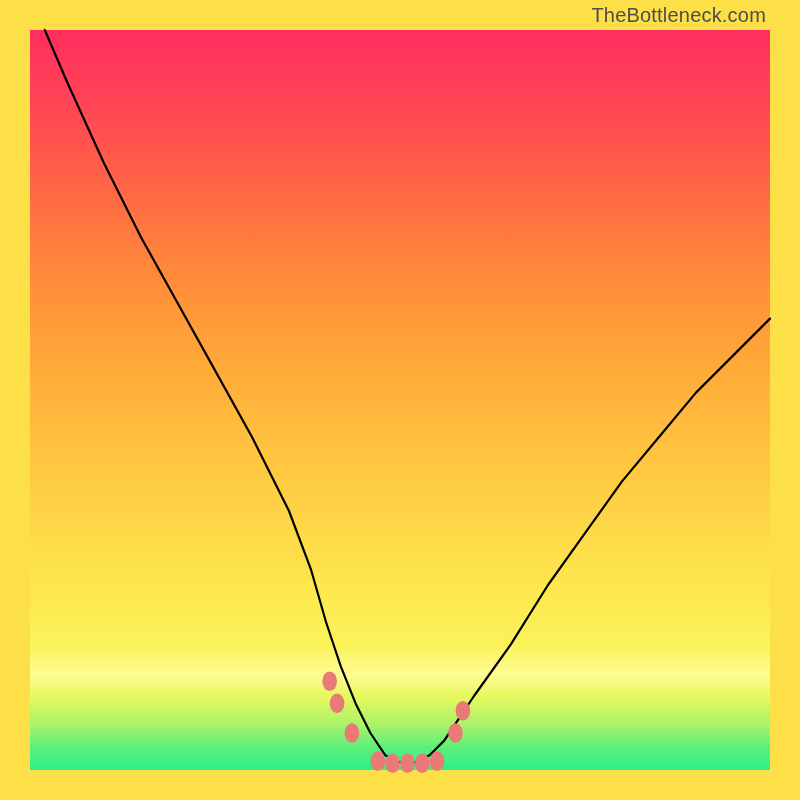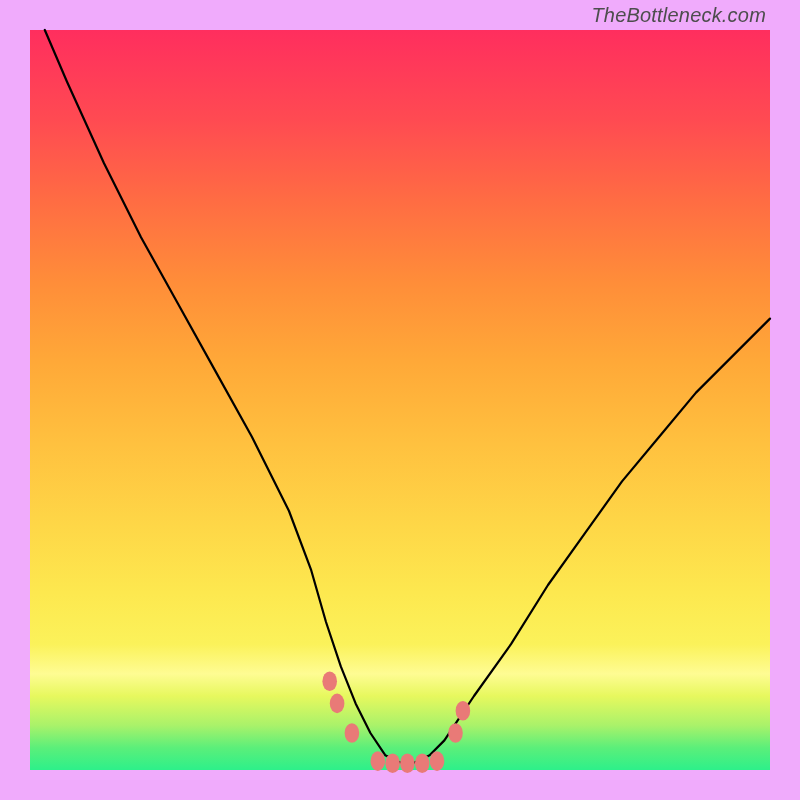--- a/index.html
+++ b/index.html
@@ -8,22 +8,21 @@
     width: 800px;
     height: 800px;
     overflow: hidden;
     background: #000;
     font-family: Arial, Helvetica, sans-serif;
   }
   .frame {
     position: relative;
     width: 800px;
     height: 800px;
-    background: #f0abfc;
-    font-style: italic;
+    background: #fde047;
   }
   .plot {
     position: absolute;
     left: 30px;
     top: 30px;
     width: 740px;
     height: 740px;
     
     background: linear-gradient(
       to top,

